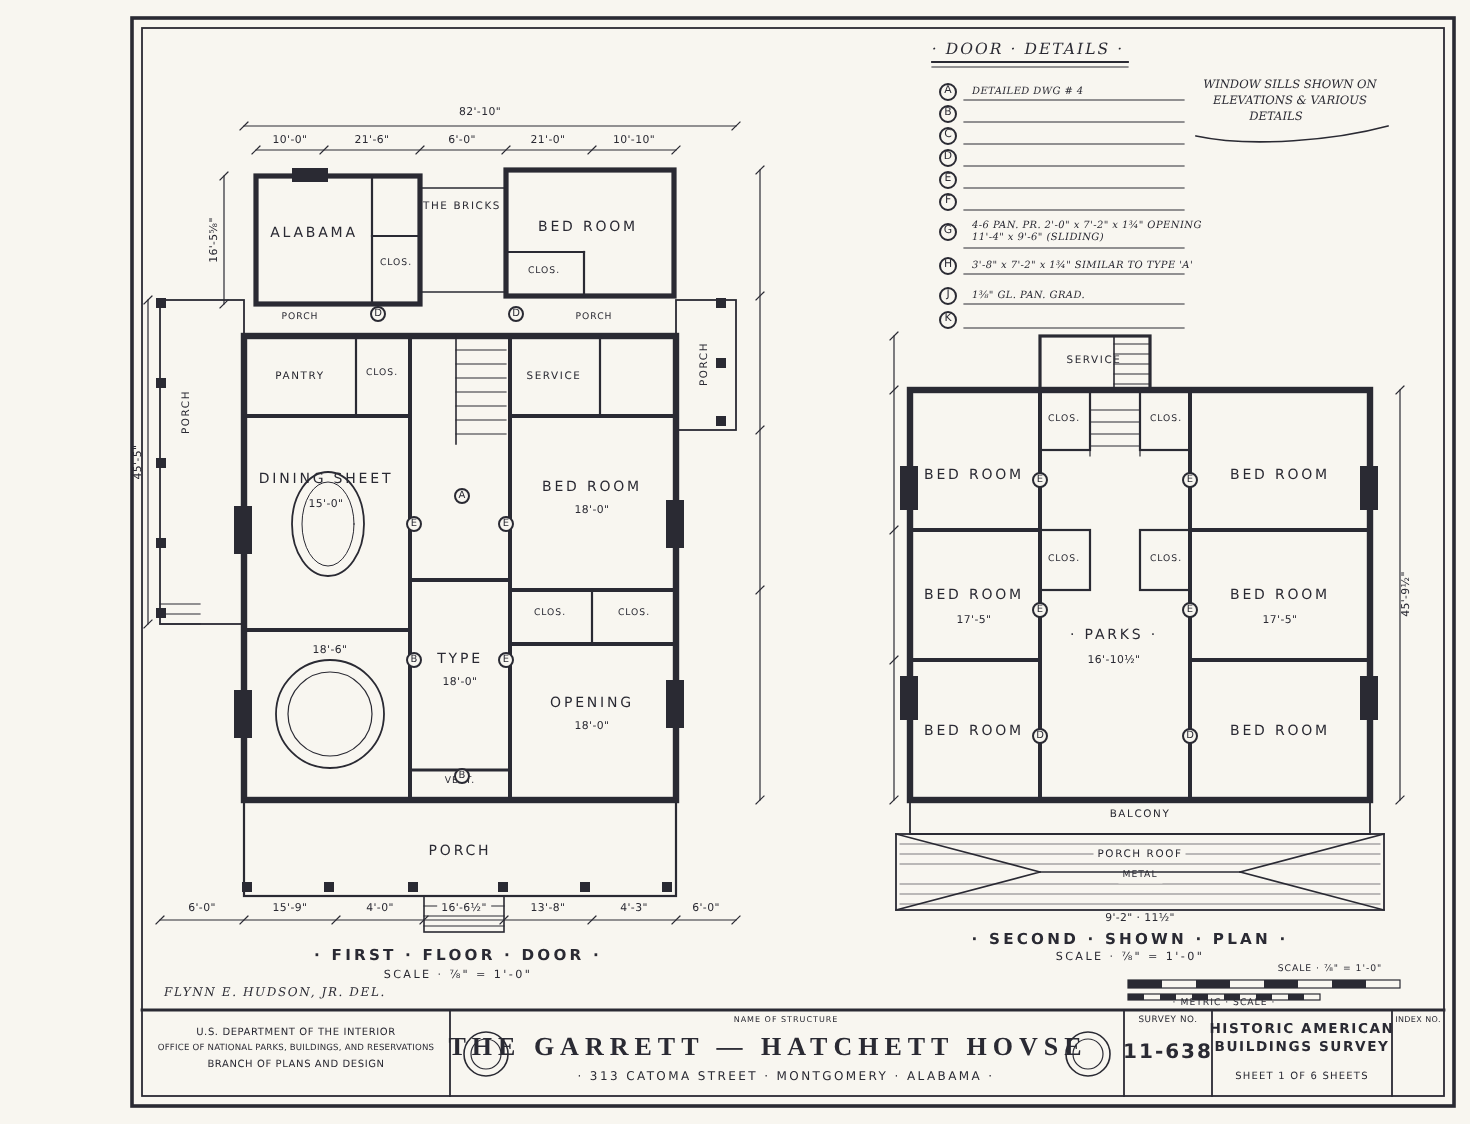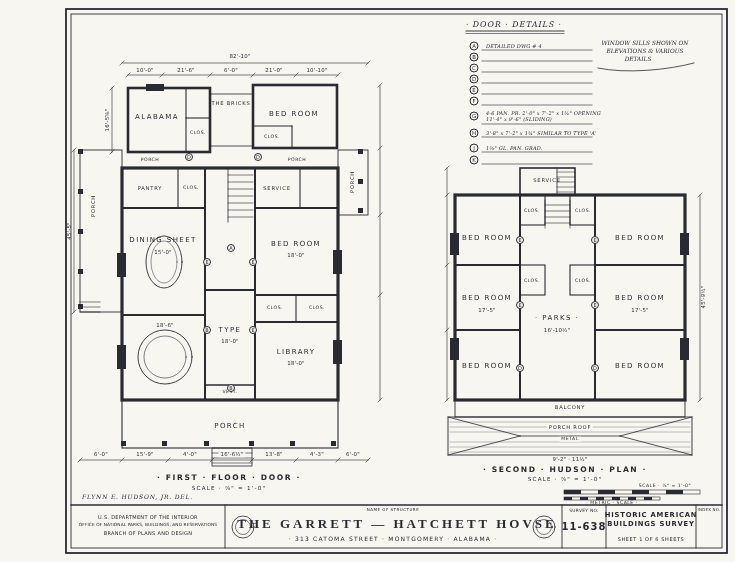--- a/index.html
+++ b/index.html
@@ -232,21 +232,21 @@
   <span class="lbl tn" style="left:198px;top:133px">CLOS.</span>
   <span class="lbl tn" style="left:272px;top:137px">CLOS.</span>
   <span class="lbl tn" style="left:191px;top:188px">CLOS.</span>
   <span class="lbl tn" style="left:275px;top:308px">CLOS.</span>
   <span class="lbl tn" style="left:317px;top:308px">CLOS.</span>
   <span class="lbl sm" style="left:150px;top:189px">PANTRY</span>
   <span class="lbl sm" style="left:277px;top:189px">SERVICE</span>
   <span class="lbl room" style="left:163px;top:240px">DINING SHEET</span>
   <span class="lbl room" style="left:296px;top:244px">BED ROOM</span>
   <span class="lbl room" style="left:230px;top:330px">TYPE</span>
-  <span class="lbl room" style="left:296px;top:352px">LIBRARY</span>
+  <span class="lbl room" style="left:296px;top:352px">OPENING</span>
   <span class="lbl tn" style="left:230px;top:392px">VEST.</span>
   <span class="lbl sm v" style="left:94px;top:206px">PORCH</span>
   <span class="lbl sm v" style="left:353px;top:182px">PORCH</span>
   <span class="lbl tn" style="left:150px;top:160px">PORCH</span>
   <span class="lbl tn" style="left:297px;top:160px">PORCH</span>
   <span class="lbl room" style="left:230px;top:426px">PORCH</span>
 
   <span class="lbl dim" style="left:240px;top:57px">82'-10"</span>
   <span class="lbl dim" style="left:145px;top:71px">10'-0"</span>
   <span class="lbl dim" style="left:186px;top:71px">21'-6"</span>
@@ -302,32 +302,32 @@
   <span class="lbl dim v" style="left:704px;top:297px">45'-9½"</span>
   <span class="lbl dim" style="left:570px;top:460px">9'-2" · 11½"</span>
 
   <span class="circ m" style="left:520px;top:240px">E</span>
   <span class="circ m" style="left:595px;top:240px">E</span>
   <span class="circ m" style="left:520px;top:305px">E</span>
   <span class="circ m" style="left:595px;top:305px">E</span>
   <span class="circ m" style="left:520px;top:368px">D</span>
   <span class="circ m" style="left:595px;top:368px">D</span>
 
-  <span class="lbl cap" style="left:565px;top:470px">· SECOND · HUDSON · PLAN ·</span>
+  <span class="lbl cap" style="left:565px;top:470px">· SECOND · SHOWN · PLAN ·</span>
   <span class="lbl scap" style="left:565px;top:480px">SCALE · ⅞" = 1'-0"</span>
 
   <span class="lbl tn" style="left:665px;top:486px">SCALE · ⅞" = 1'-0"</span>
   <span class="lbl tn" style="left:612px;top:503px">· METRIC · SCALE ·</span>
   <span class="lbl l it" style="left:82px;top:497px;font-size:6px;letter-spacing:0.8px">FLYNN E. HUDSON, JR. DEL.</span>
 
   <span class="lbl deptline" style="left:148px;top:517px">U.S. DEPARTMENT OF THE INTERIOR</span>
   <span class="lbl dept2" style="left:148px;top:525px">OFFICE OF NATIONAL PARKS, BUILDINGS, AND RESERVATIONS</span>
   <span class="lbl deptline" style="left:148px;top:533px">BRANCH OF PLANS AND DESIGN</span>
   <span class="lbl" style="left:393px;top:510px;font-size:4px;letter-spacing:0.5px">NAME OF STRUCTURE</span>
-  <span class="lbl title-main" style="left:397px;top:523px">THE GARRETT — HATCHETT HOVSE</span>
+  <span class="lbl title-main" style="left:384px;top:523px">THE GARRETT — HATCHETT HOVSE</span>
   <span class="lbl" style="left:393px;top:539px;font-size:6px;letter-spacing:1.2px">· 313 CATOMA STREET · MONTGOMERY · ALABAMA ·</span>
   <span class="lbl" style="left:584px;top:511px;font-size:4.4px;letter-spacing:0.3px">SURVEY NO.</span>
   <span class="lbl survey-no" style="left:584px;top:527px">11-638</span>
   <span class="lbl habs" style="left:651px;top:515px">HISTORIC AMERICAN</span>
   <span class="lbl habs" style="left:651px;top:524px">BUILDINGS SURVEY</span>
   <span class="lbl" style="left:651px;top:539px;font-size:5px;letter-spacing:0.6px">SHEET 1 OF 6 SHEETS</span>
   <span class="lbl" style="left:709px;top:510px;font-size:4px;letter-spacing:0.2px">INDEX NO.</span>
 
 </div>
 

